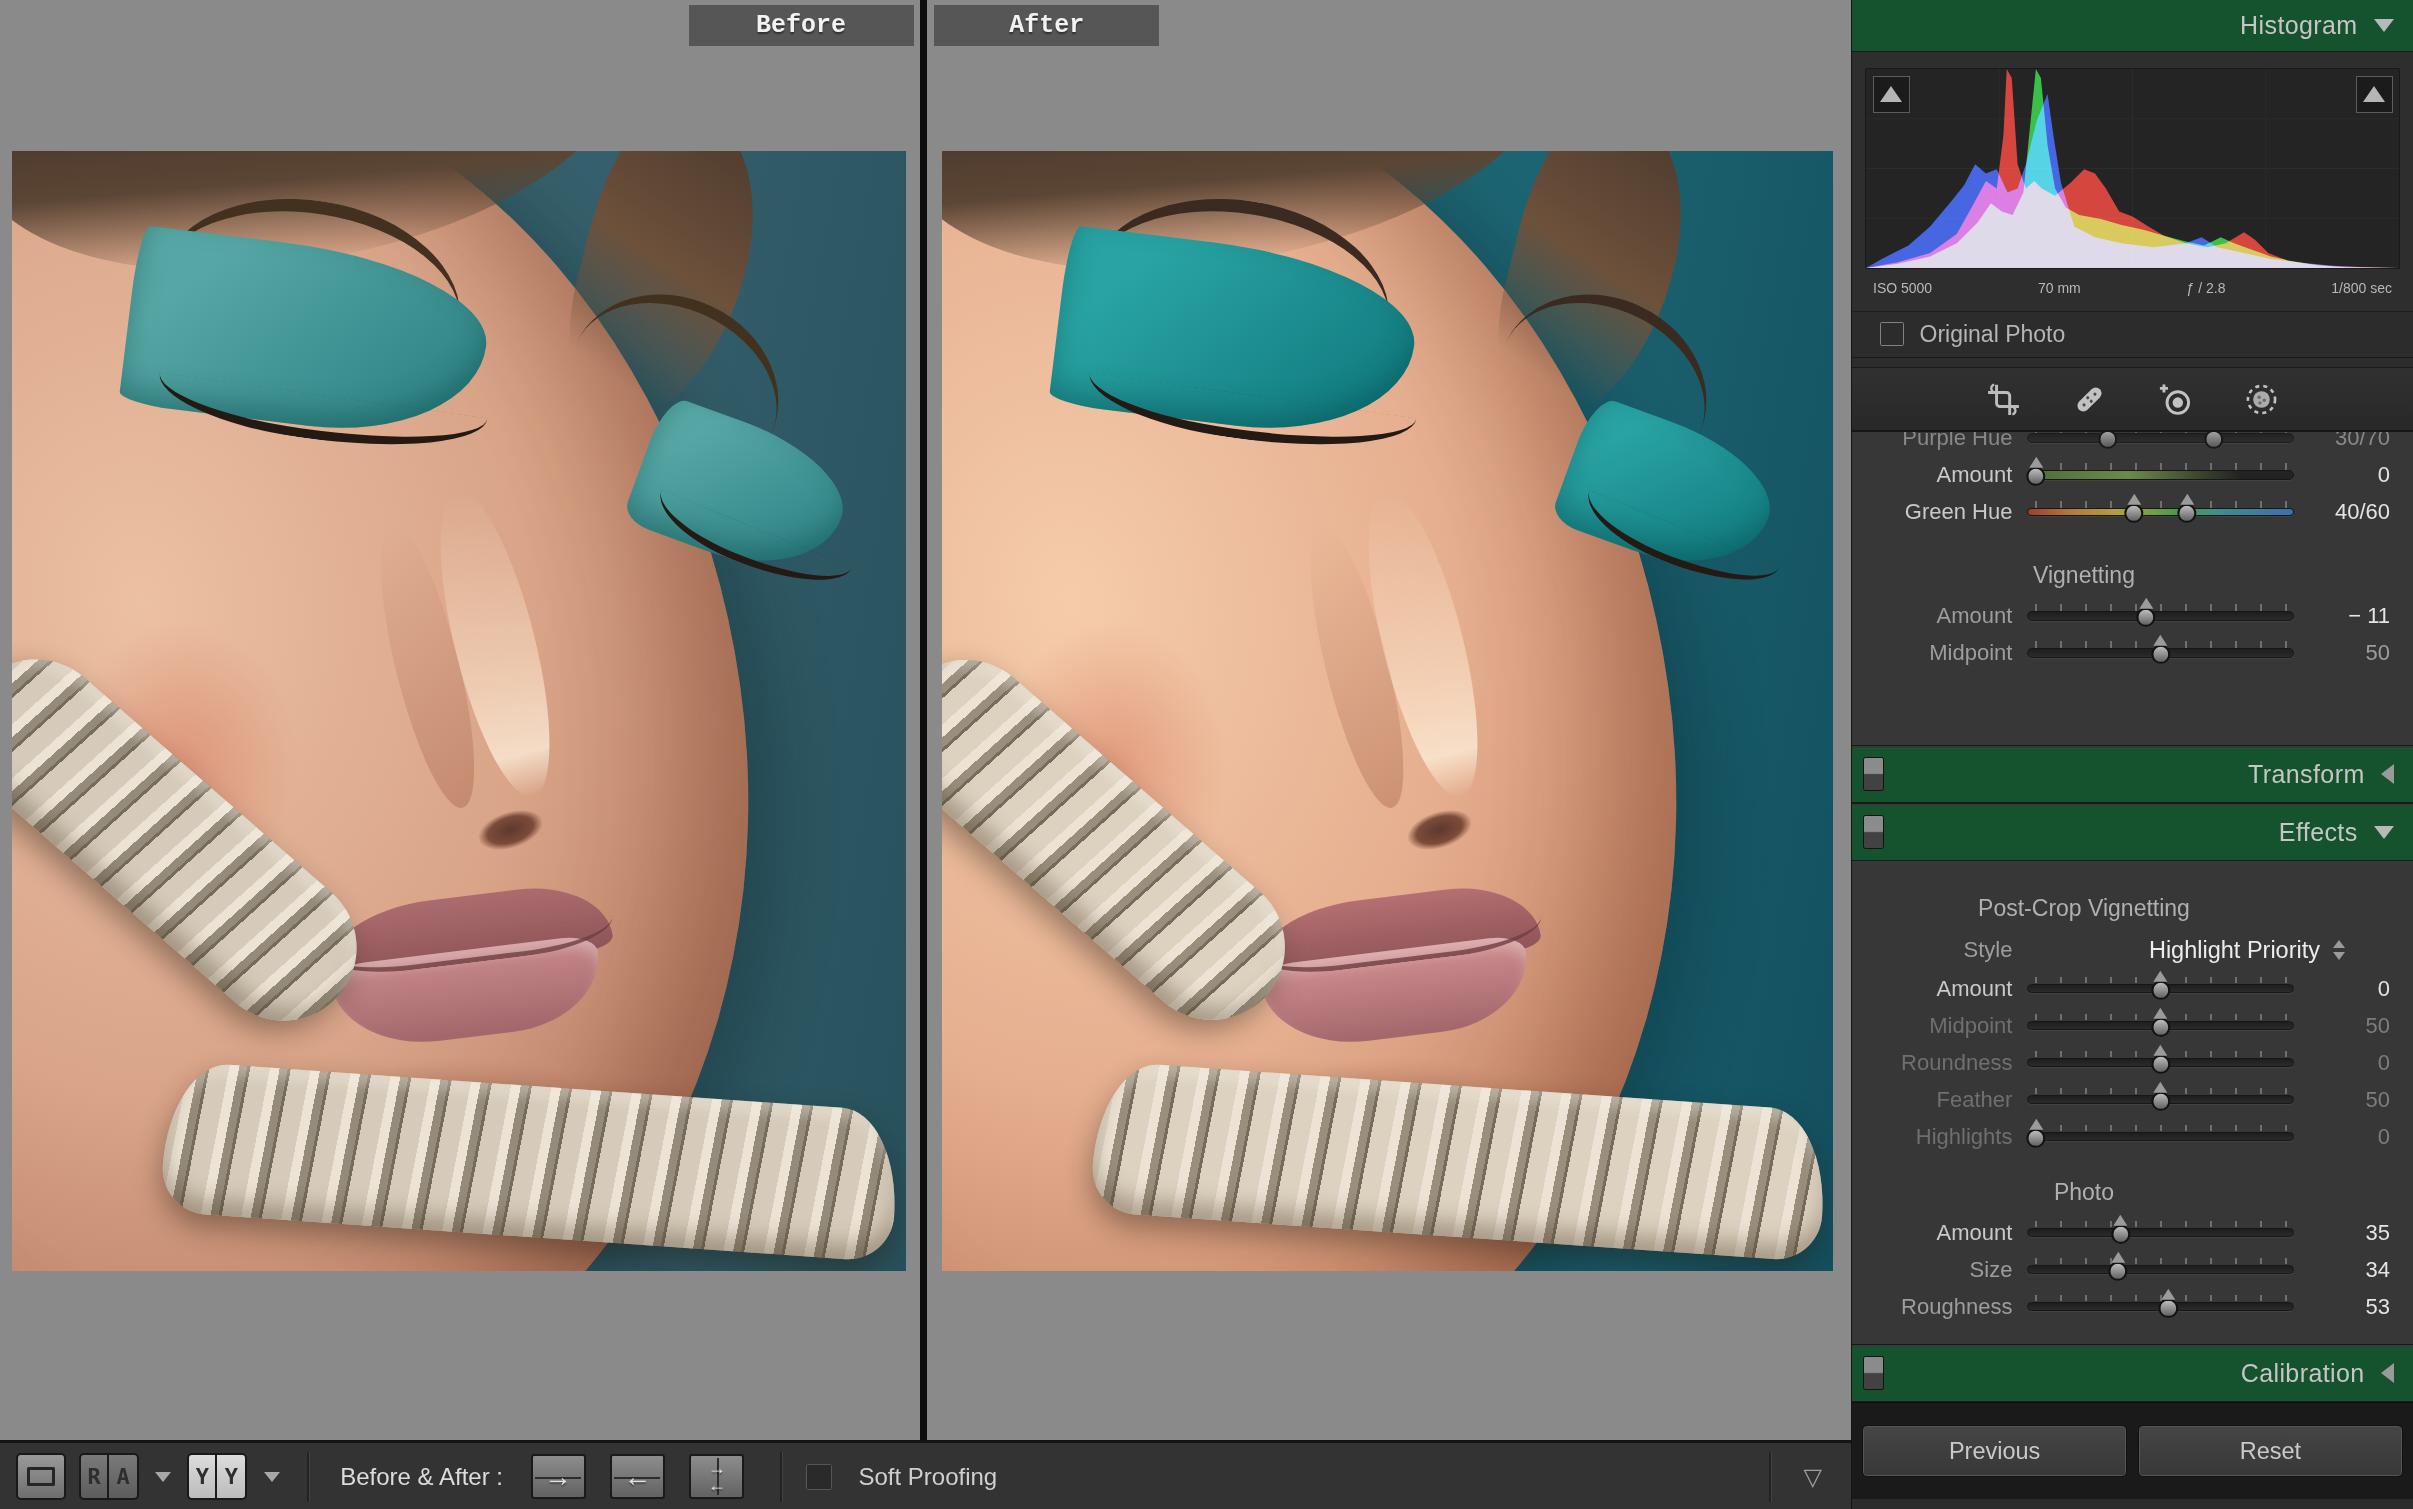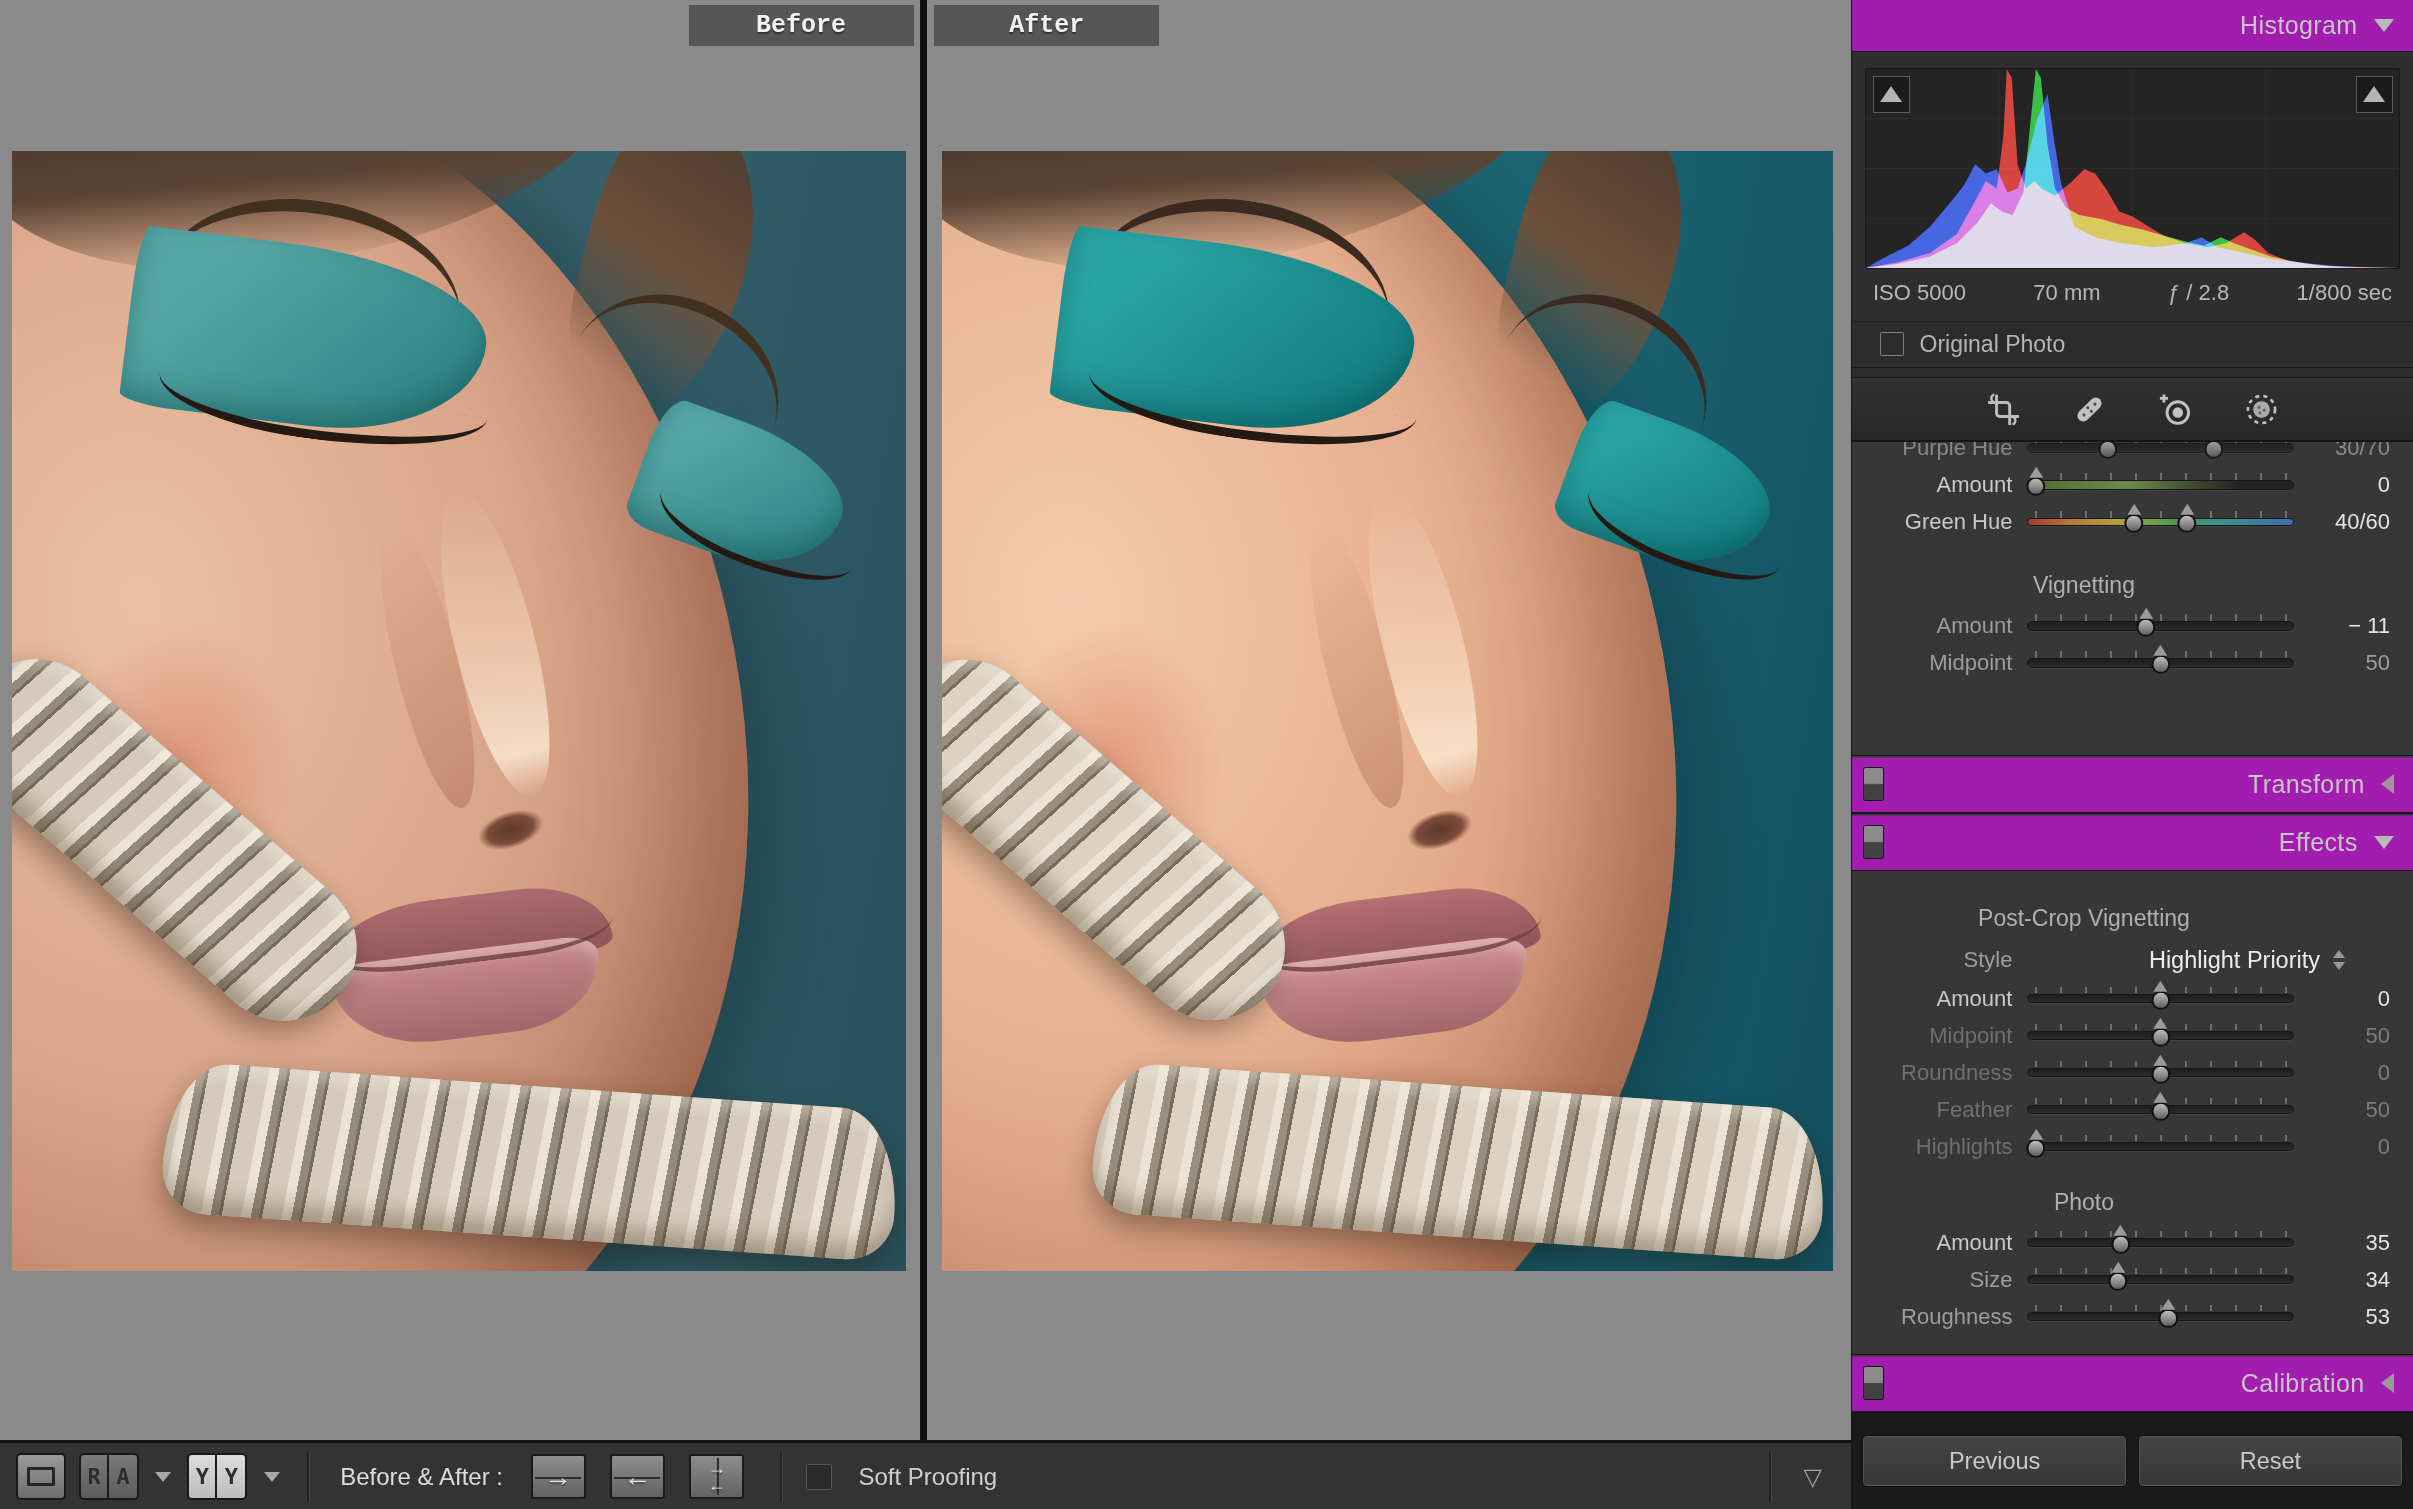--- a/index.html
+++ b/index.html
@@ -71,42 +71,42 @@
     background:radial-gradient(closest-side, rgba(140,70,50,.3), rgba(140,70,50,0) 75%); }
   .p-coil { background:repeating-linear-gradient(97deg, var(--cord) 0 19.4px, #ece3d4 19.4px 29px, var(--cord-dk) 29px 37px, #766c5d 37px 40px);
     box-shadow:0 13px 27.5px rgba(35,28,18,.4), inset 0 -14.6px 21px rgba(80,60,40,.38), inset 0 9.7px 13px rgba(255,252,244,.35); }
   .p-coil-a { left:-10%; top:55%; width:53%; height:13%; transform:rotate(41deg); border-radius:73px; }
   .p-coil-b { left:17%; top:83.5%; width:82%; height:13.5%; transform:rotate(4deg);
     border-radius:73px 73px 57px 57px / 130px 130px 57px 57px; }
 
   
   .right-panel { position:absolute; left:1851px; top:0; width:562px; height:1510px;
     background:#2c2c2c; border-left:1.6px solid #141414; color:#b5b5b5; }
-  .phead { height:52px; background:#a21caf; display:flex; align-items:center;
+  .phead { height:52px; background:#14532d; display:flex; align-items:center;
     padding:0 19.4px 0 11.3px; border-bottom:1.6px solid #1a1a1a; position:relative; }
   .phead.tall { height:58px; border-top:1.6px solid #191919; box-shadow:inset 0 1.6px 0 #383838; }
   .phead-title { margin-left:auto; font-size:25px; color:#c6c6c6; letter-spacing:0.4px; }
   .tri { width:0; height:0; margin-left:16px; }
   .tri.down { border-left:10.5px solid transparent; border-right:10.5px solid transparent; border-top:13.8px solid #b9b9b9; }
   .tri.left { border-top:10.5px solid transparent; border-bottom:10.5px solid transparent; border-right:13.8px solid #9a9a9a; }
   .ptoggle { width:21px; height:34px; border:1.6px solid #131313; border-radius:2.4px;
     background:linear-gradient(#8b8b8b 0 48%, #424242 52% 100%); flex:0 0 auto; }
 
   
   .hist-wrap { background:#2e2e2e; padding:16px 13px 8px 13px; }
   .hist-box { position:relative; height:201px; background:#242424; border:1.6px solid #191919;
     border-radius:1.6px; overflow:hidden; }
   .hist-box svg { position:absolute; inset:0; width:100%; height:100%; }
   .clip-ind { position:absolute; top:6.5px; width:37px; height:37px; border:1.6px solid #5c5c5c;
     background:rgba(20,20,20,.55); display:flex; align-items:center; justify-content:center; }
   .clip-ind.l { left:6.5px; } .clip-ind.r { right:6.5px; }
   .clip-ind i { width:0; height:0; border-left:11.3px solid transparent; border-right:11.3px solid transparent;
     border-bottom:16px solid #b5b5b5; }
   .exif { display:flex; justify-content:space-between; align-items:center;
-    padding:11.3px 8px 6.5px 8px; font-size:22px; color:#b8b8b8; }
+    padding:11.3px 8px 6.5px 8px; font-size:14px; color:#b8b8b8; }
   .orig-row { height:47px; background:#2c2c2c; border-top:1.6px solid #1f1f1f; border-bottom:1.6px solid #1a1a1a;
     display:flex; align-items:center; gap:16px; padding:0 27.5px; font-size:23px; color:#b5b5b5; }
   .checkbox { width:24px; height:24px; border:1.6px solid #828282; border-radius:1.6px; background:transparent; }
 
   
   .tool-strip { height:65px; margin-top:9.7px; background:linear-gradient(#313131,#282828);
     border-top:1.6px solid #1a1a1a; border-bottom:2.4px solid #161616;
     display:flex; align-items:center; justify-content:center; gap:42px; }
   .tool-btn { width:44px; height:44px; display:flex; align-items:center; justify-content:center; }
   .tool-btn svg { width:37px; height:37px; }

